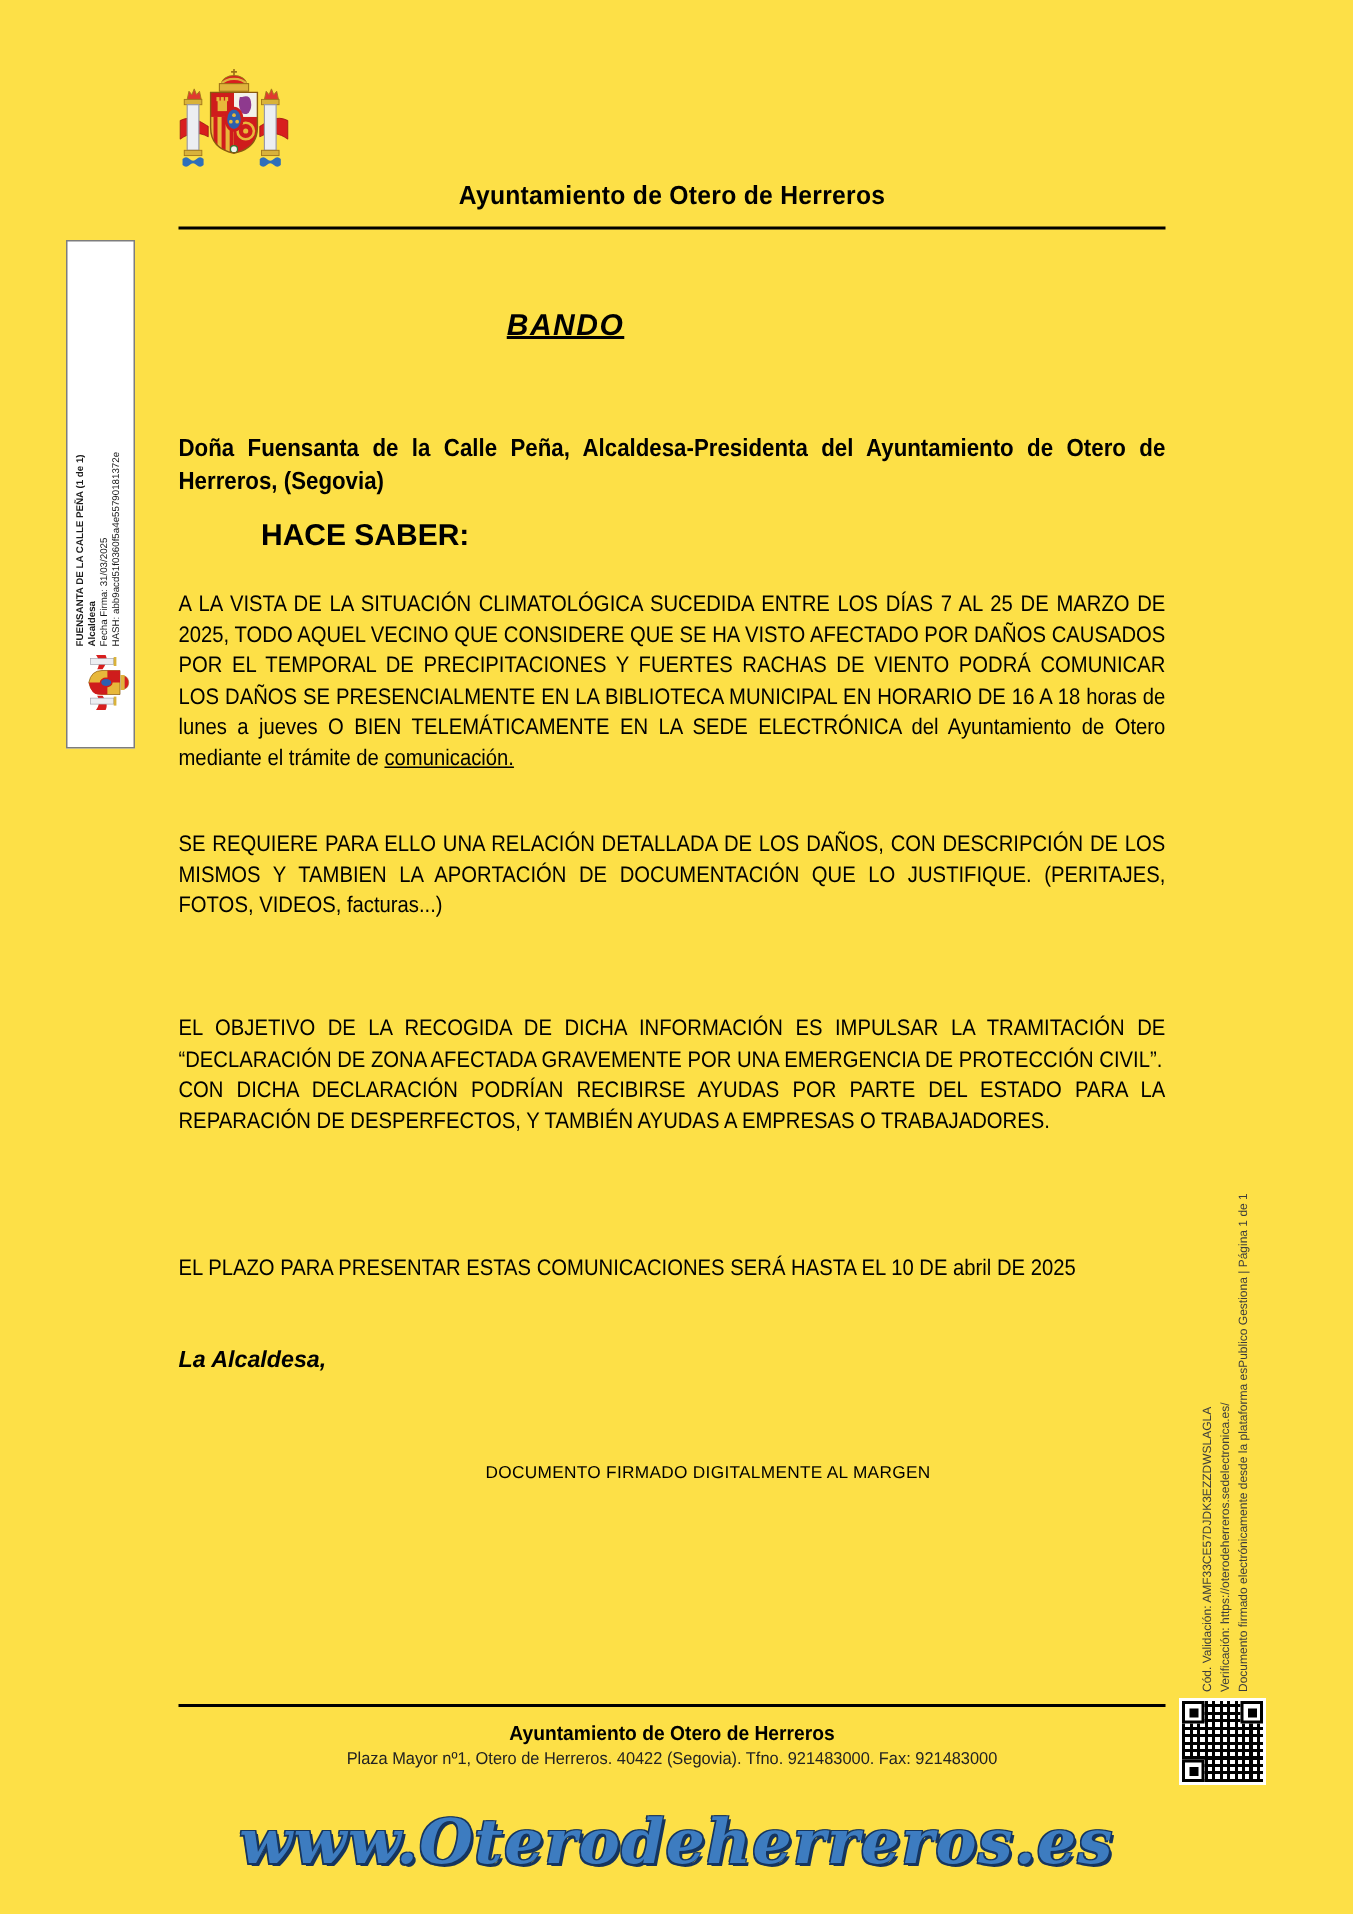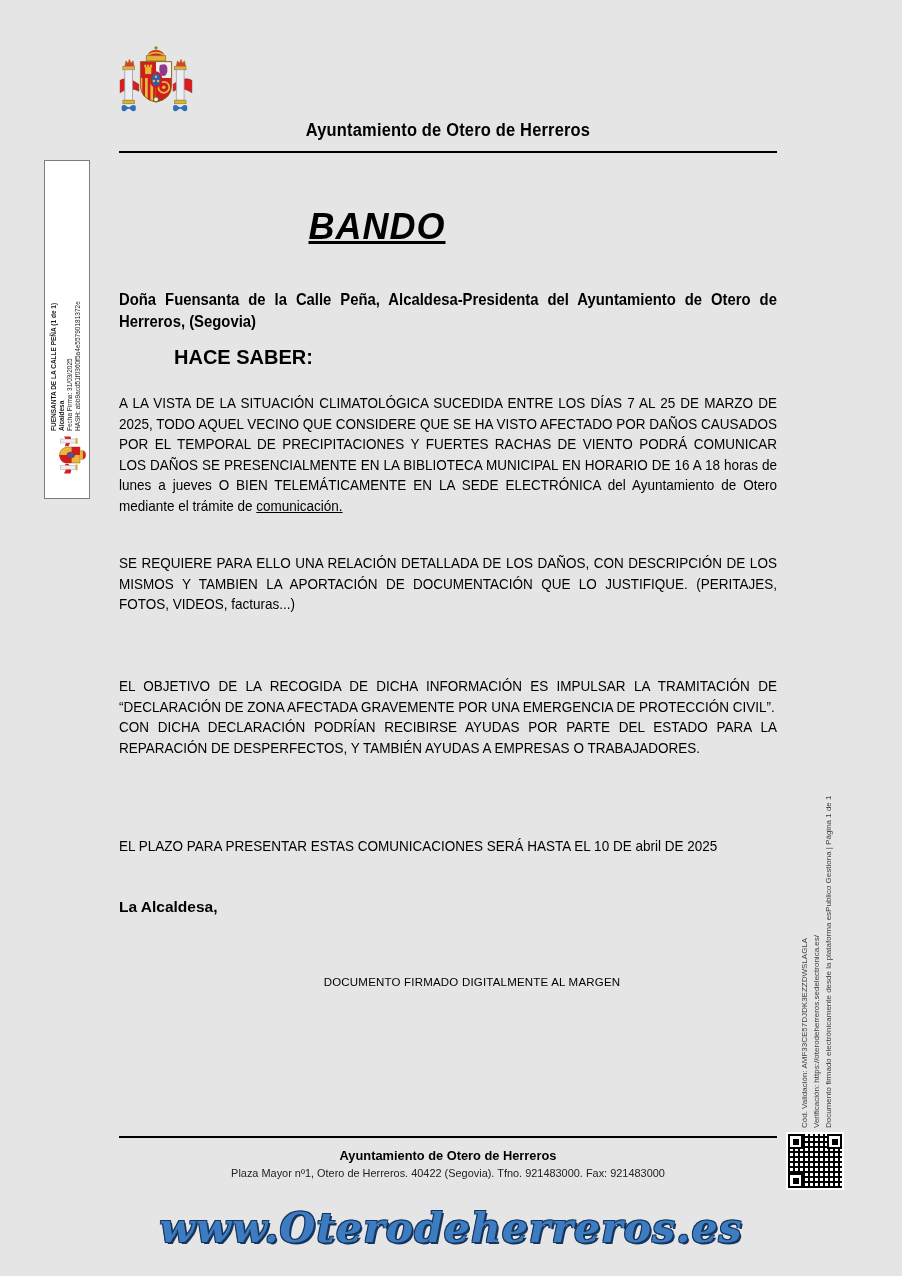--- a/index.html
+++ b/index.html
@@ -1,17 +1,17 @@
 <!DOCTYPE html>
 <html><head>
 <meta charset="utf-8">
 <style>
   html,body { margin:0; padding:0; background:#fff; }
   .page {
-    position:relative; width:902px; height:1276px; background:#e5e5e5;
+    position:relative; width:902px; height:1276px; background:#fde047;
     font-family:"Liberation Sans", sans-serif; color:#000; overflow:hidden;
   }
 
   
   .coa-main { position:absolute; left:117px; top:44px; width:78px; height:82px; }
   .header-title {
     position:absolute; left:119px; top:120px; width:658px;
     text-align:center; font-size:17.5px; font-weight:bold; letter-spacing:.2px;
     transform:scaleX(.94);
   }
@@ -32,35 +32,35 @@
   .stamp-rot .b { font-weight:bold; }
   .stamp-coa {
     position:absolute; left:2px; top:272px; width:40px; height:44px;
     transform:rotate(90deg);
   }
 
   
   .doc-title {
     position:absolute; left:119px; top:206px; width:658px; margin:0;
     padding-right:142px; box-sizing:border-box;
-    text-align:center; font-size:36px; font-weight:bold; font-style:italic;
+    text-align:center; font-size:20px; font-weight:bold; font-style:italic;
     text-decoration:underline; letter-spacing:1px;
   }
   .para {
     position:absolute; left:119px; width:731px; margin:0;
     transform:scaleX(.9); transform-origin:0 0;
     font-size:15px; line-height:20.5px; text-align:justify;
   }
   .intro { top:288px; font-weight:bold; font-size:16.5px; line-height:22px; }
   .hace { position:absolute; left:174px; top:346px; margin:0; font-weight:bold; font-size:20px; }
   .p1 { top:393px; }
   .p2 { top:553px; }
   .p3 { top:676px; }
   .p4 { top:836px; }
-  .sig-label { position:absolute; left:119px; top:898px; margin:0; font-weight:bold; font-size:15.5px; }
+  .sig-label { position:absolute; left:119px; top:898px; margin:0; font-weight:bold; font-size:15.5px;font-style:italic; }
   .link { text-decoration:underline; color:#000; cursor:pointer; }
   .digital-note {
     position:absolute; left:119px; top:976px; width:658px; margin:0;
     padding-left:48px; box-sizing:border-box; text-align:center;
     font-size:11.5px; letter-spacing:.2px;
   }
 
   
   .verify {
     position:absolute; left:799px; top:1128px; width:385px;

